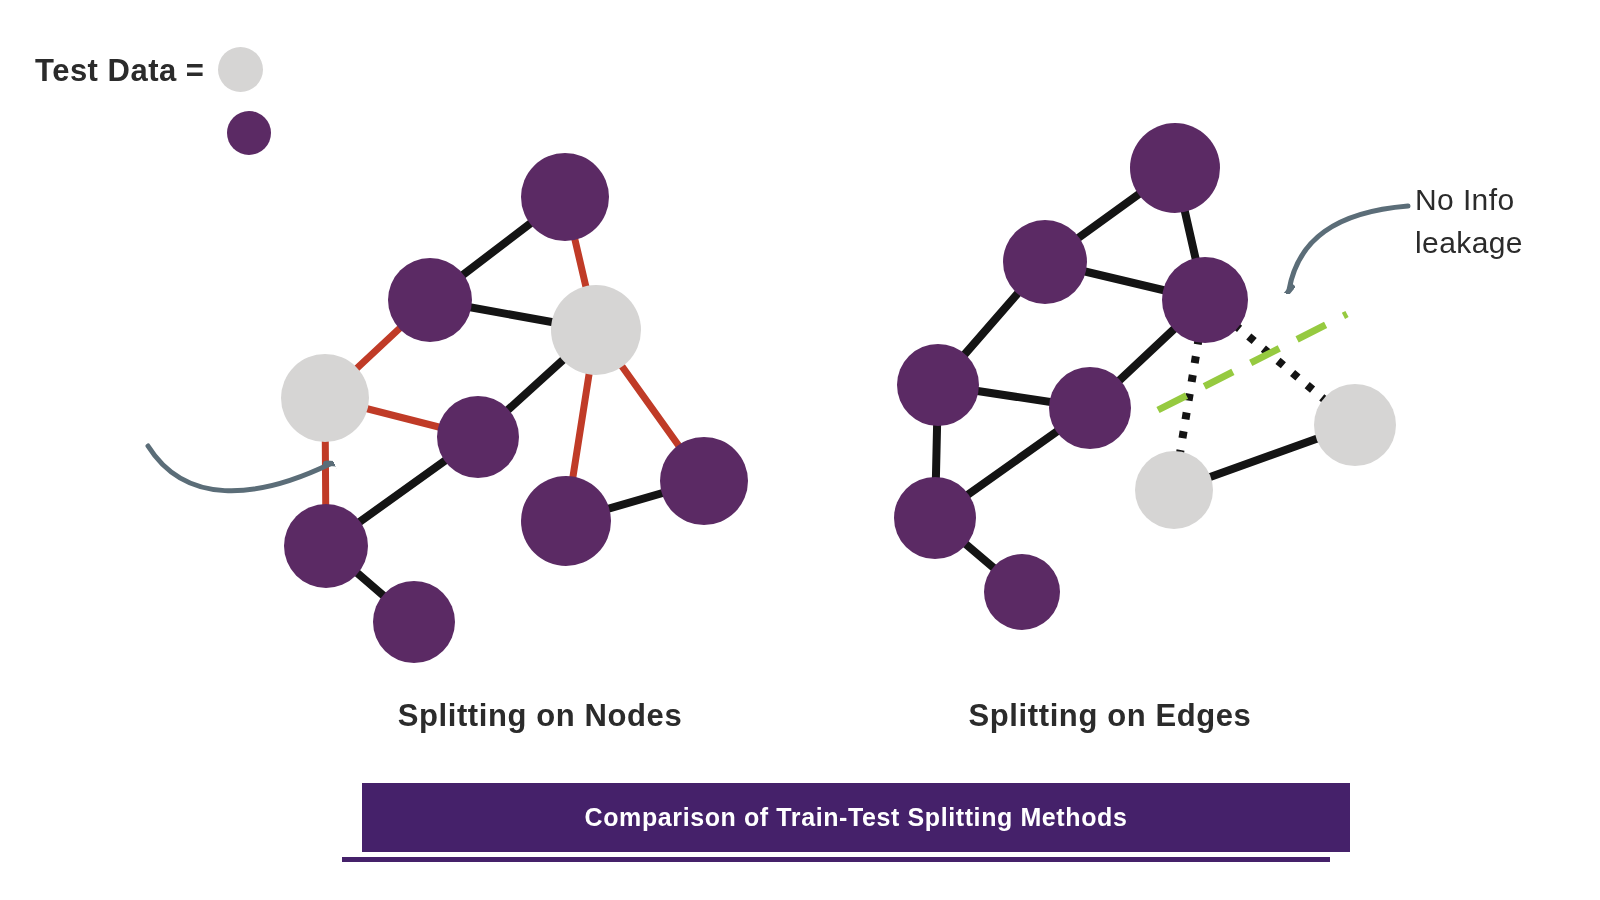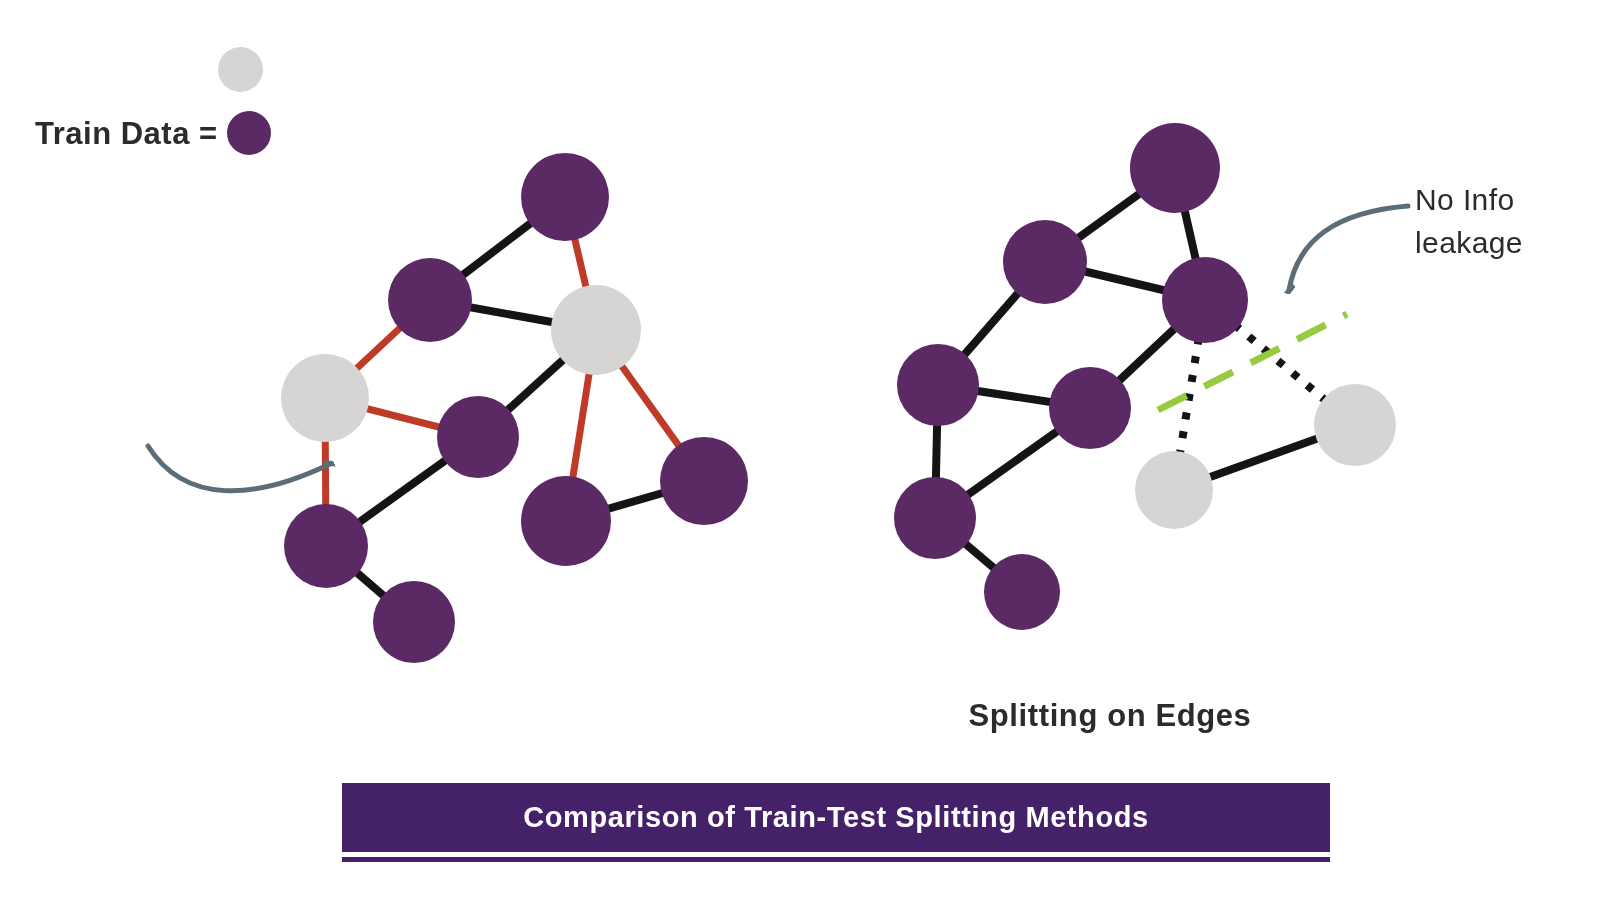--- a/index.html
+++ b/index.html
@@ -11,21 +11,21 @@
     overflow:hidden;
   }
   #diagram-svg{position:absolute;left:0;top:0;width:1600px;height:900px;}
   .txt{position:absolute;color:#2b2b2b;}
   .legend-label{font-size:31px;font-weight:bold;letter-spacing:.5px;}
   .legend-dot{position:absolute;border-radius:50%;}
   .annotation{font-size:30px;font-weight:normal;line-height:43px;white-space:pre-line;letter-spacing:.4px;}
   .caption{font-size:31px;font-weight:bold;text-align:center;letter-spacing:.6px;}
   .banner{
     position:absolute;display:flex;align-items:center;justify-content:center;
-    color:#ffffff;font-size:29px;font-weight:bold;letter-spacing:.6px;
+    color:#ffffff;font-size:25px;font-weight:bold;letter-spacing:.6px;margin-left:20px;
   }
   .banner-strip{position:absolute;}
 </style>
 </head>
 <body>
 
 <div id="stage">
 
   <svg id="diagram-svg" viewBox="0 0 1600 900">
     <defs>
@@ -79,28 +79,29 @@
         <circle cx="935" cy="518" r="41" fill="#5b2a64"></circle>
         <circle cx="1022" cy="592" r="38" fill="#5b2a64"></circle>
         <circle cx="1174" cy="490" r="39" fill="#d6d5d4"></circle>
         <circle cx="1355" cy="425" r="41" fill="#d6d5d4"></circle>
       </g>
 
     <path d="M148,446 C185,505 255,500 330,464" fill="none" stroke="#5b6d78" stroke-width="5" stroke-linecap="round" marker-end="url(#arrowhead)"></path>
     <path d="M1408,206 C1335,212 1298,240 1289,290" fill="none" stroke="#5b6d78" stroke-width="5" stroke-linecap="round" marker-end="url(#arrowhead)"></path>
   </svg>
 
+  <div class="txt legend-label" style="left:35px;top:53px;">Test Data =</div>
   <div class="legend-dot" style="left: 218px; top: 47px; width: 45px; height: 45px; background: rgb(214, 213, 212);"></div>
 
-  <div class="txt legend-label" style="left:35px;top:116px;">Train Data =</div>
   <div class="legend-dot" style="left: 227px; top: 111px; width: 44px; height: 44px; background: rgb(91, 42, 100);"></div>
 
   <div class="txt annotation" style="left:1415px;top:178px;">No Info
 leakage</div>
 
+  <div class="txt caption" style="left:340px;top:698px;width:400px;">Splitting on Nodes</div>
   <div class="txt caption" style="left:910px;top:698px;width:400px;">Splitting on Edges</div>
 
   <div class="banner" style="left: 342px; top: 783px; width: 988px; height: 69px; background: rgb(69, 33, 106);">
     <span>Comparison of Train-Test Splitting Methods</span>
   </div>
   <div class="banner-strip" style="left: 342px; top: 857px; width: 988px; height: 5px; background: rgb(69, 33, 106);"></div>
 
 </div>
 
 </body></html>

